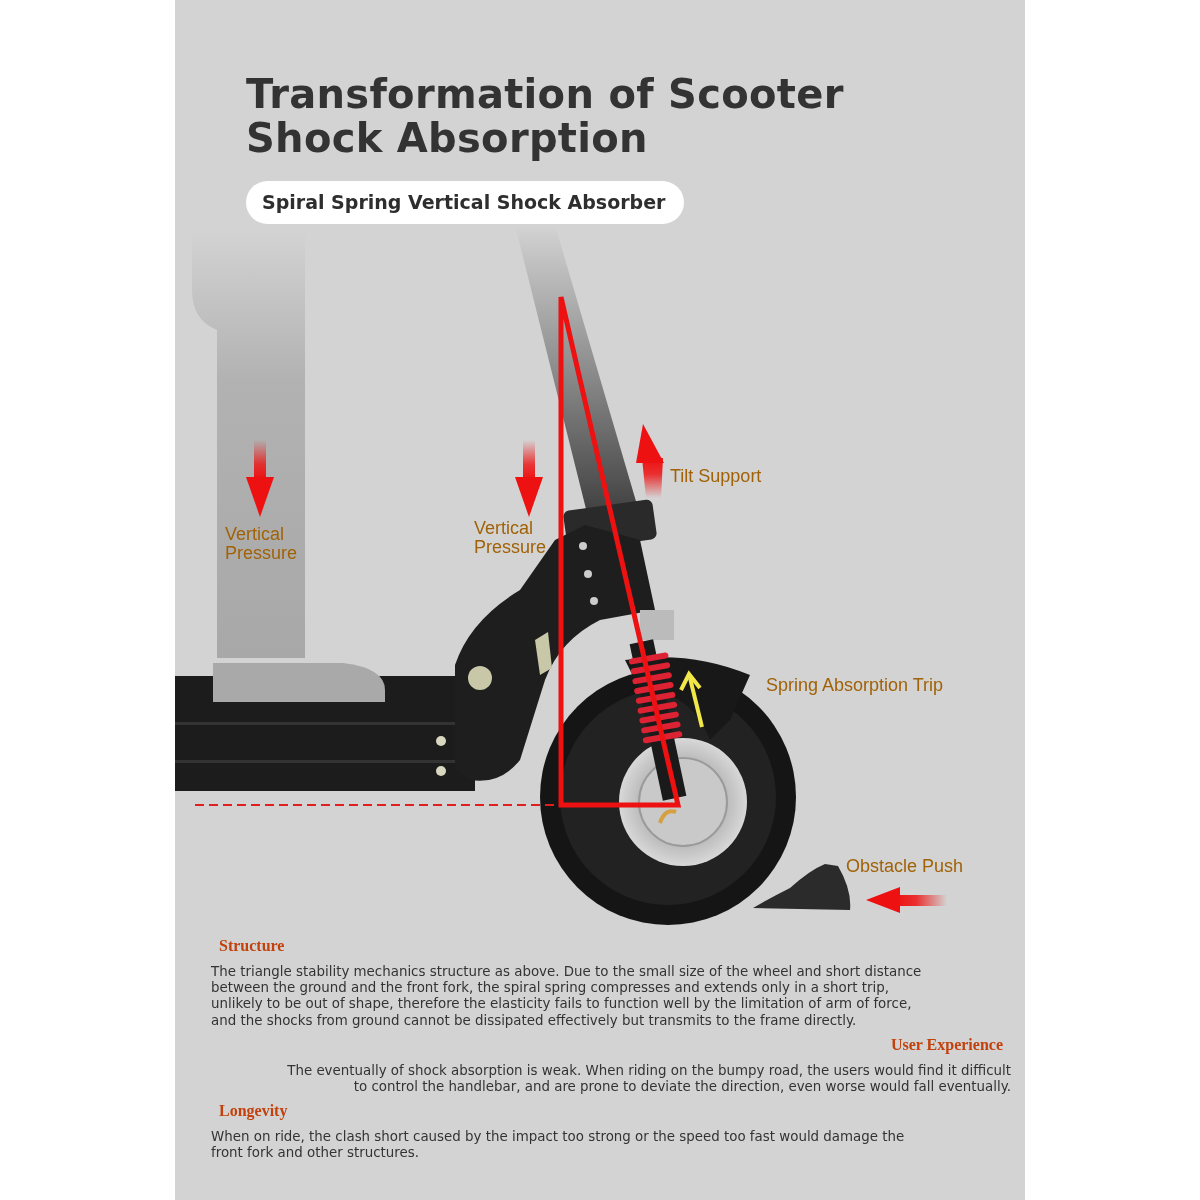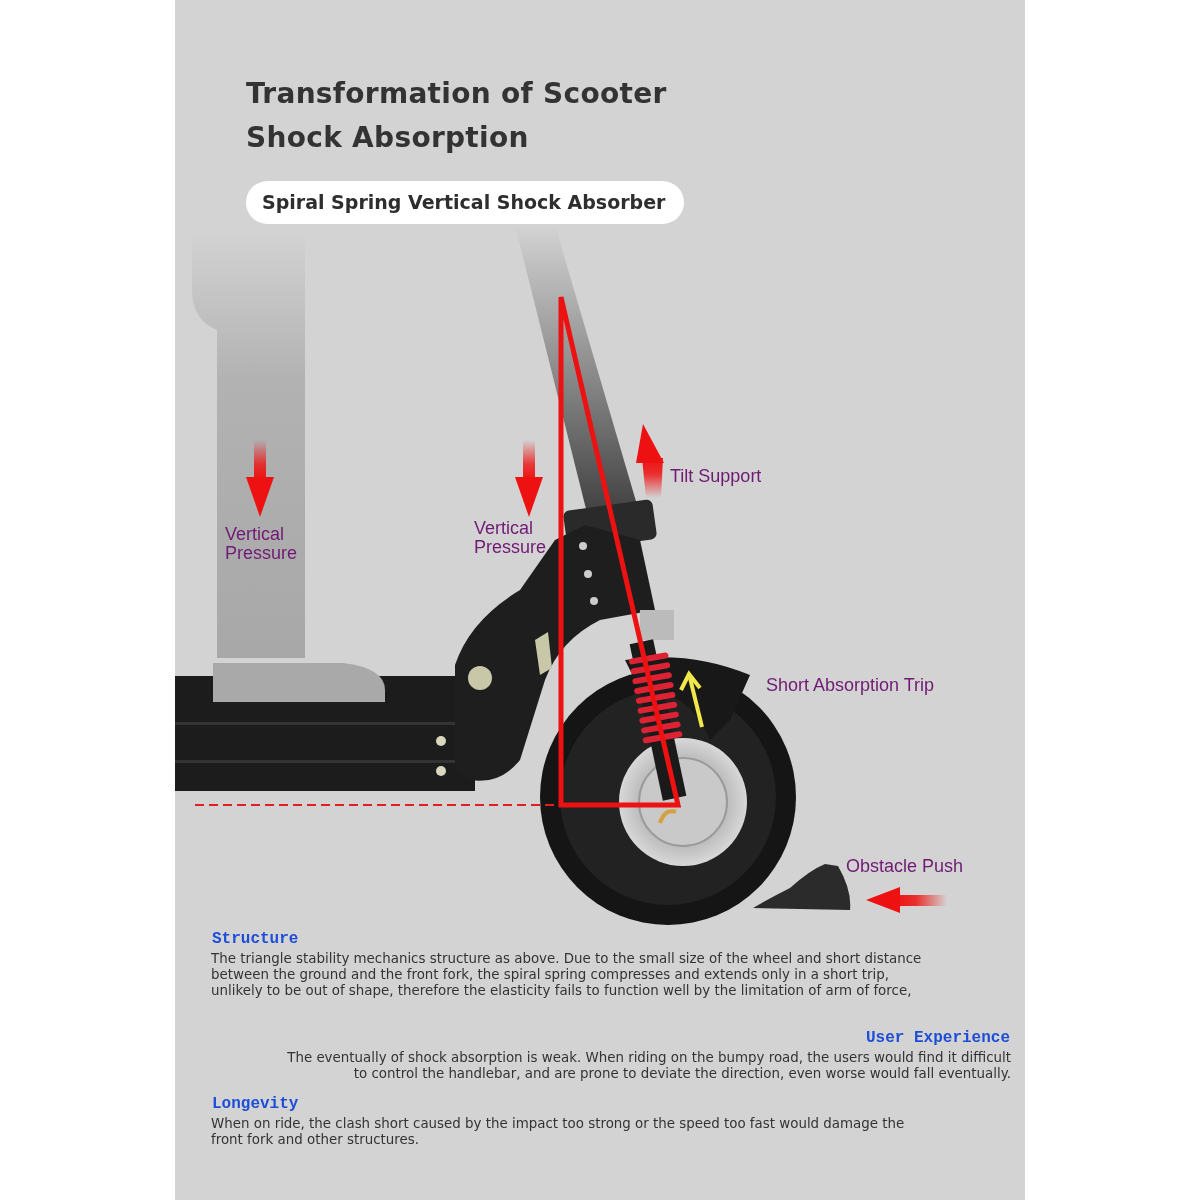--- a/index.html
+++ b/index.html
@@ -1,24 +1,24 @@
 <!DOCTYPE html>
 <html><head>
 <meta charset="utf-8">
 <style>
   html, body { margin: 0; padding: 0; }
   body { width: 1200px; height: 1200px; background: #ffffff; position: relative; overflow: hidden; font-family: "DejaVu Sans", sans-serif; }
   .panel { position: absolute; left: 175px; top: 0; width: 850px; height: 1200px; background: #d3d3d3; }
-  .title { position: absolute; left: 246px; top: 72px; margin: 0; font-family: "DejaVu Sans", sans-serif; font-weight: bold; font-size: 28px; line-height: 44px; color: #333333; letter-spacing: 0.3px; }
+  .title { position: absolute; left: 246px; top: 72px; margin: 0; font-family: "DejaVu Sans", sans-serif; font-weight: bold; font-size: 40px; line-height: 44px; color: #333333; letter-spacing: 0.3px; }
   .pill { position: absolute; left: 246px; top: 172px; width: 438px; height: 43px; background: #ffffff; border-radius: 22px; margin-top: 9px; }
   .pill span { position: absolute; left: 16px; top: 10px; font-family: "DejaVu Sans", sans-serif; font-weight: bold; font-size: 19px; color: #2e2e2e; white-space: nowrap; }
   .diagram { position: absolute; left: 0; top: 0; width: 1200px; height: 1200px; }
-  .label { position: absolute; font-family: "Liberation Sans", sans-serif; font-size: 18px; line-height: 19px; color: #701a75; white-space: nowrap; }
+  .label { position: absolute; font-family: "Liberation Sans", sans-serif; font-size: 18px; line-height: 19px; color: #a16207; white-space: nowrap; }
   .text-block { position: absolute; left: 211px; width: 800px; color: #333333; }
-  .text-block h2 { margin: 1px; font-family: Liberation Mono, monospace; font-weight: bold; font-size: 16px; line-height: 20px; color: #1d4ed8; }
+  .text-block h2 { margin: 8px; font-family: Liberation Serif, serif; font-weight: bold; font-size: 16px; line-height: 20px; color: #c2410c; }
   .text-block p { margin: 2px 0 0 0; font-family: "DejaVu Sans", sans-serif; font-size: 13.4px; line-height: 16.2px; color: #333333; }
 </style>
 </head>
 <body>
 
 <div class="panel"></div>
 
 <h1 class="title">
   <span>Transformation of Scooter</span><br>
   <span>Shock Absorption</span>
@@ -149,29 +149,30 @@
 
 <div class="label" style="left:225px; top:525px;">
   <span>Vertical</span><br>
   <span>Pressure</span>
 </div>
 <div class="label" style="left:474px; top:519px;">
   <span>Vertical</span><br>
   <span>Pressure</span>
 </div>
 <div class="label" style="left:670px; top:467px;">Tilt Support</div>
-<div class="label" style="left:766px; top:676px;">Short Absorption Trip</div>
+<div class="label" style="left:766px; top:676px;">Spring Absorption Trip</div>
 <div class="label" style="left:846px; top:857px;text-align:right;">Obstacle Push</div>
 
 <div class="text-block" style="top:928px;">
   <h2>Structure</h2>
   <p>
     <span>The triangle stability mechanics structure as above. Due to the small size of the wheel and short distance</span><br>
     <span>between the ground and the front fork, the spiral spring compresses and extends only in a short trip,</span><br>
     <span>unlikely to be out of shape, therefore the elasticity fails to function well by the limitation of arm of force,</span><br>
+    <span>and the shocks from ground cannot be dissipated effectively but transmits to the frame directly.</span>
   </p>
 </div>
 
 <div class="text-block" style="top:1027px;text-align:right;">
   <h2>User Experience</h2>
   <p>
     <span>The eventually of shock absorption is weak. When riding on the bumpy road, the users would find it difficult</span><br>
     <span>to control the handlebar, and are prone to deviate the direction, even worse would fall eventually.</span>
   </p>
 </div>

